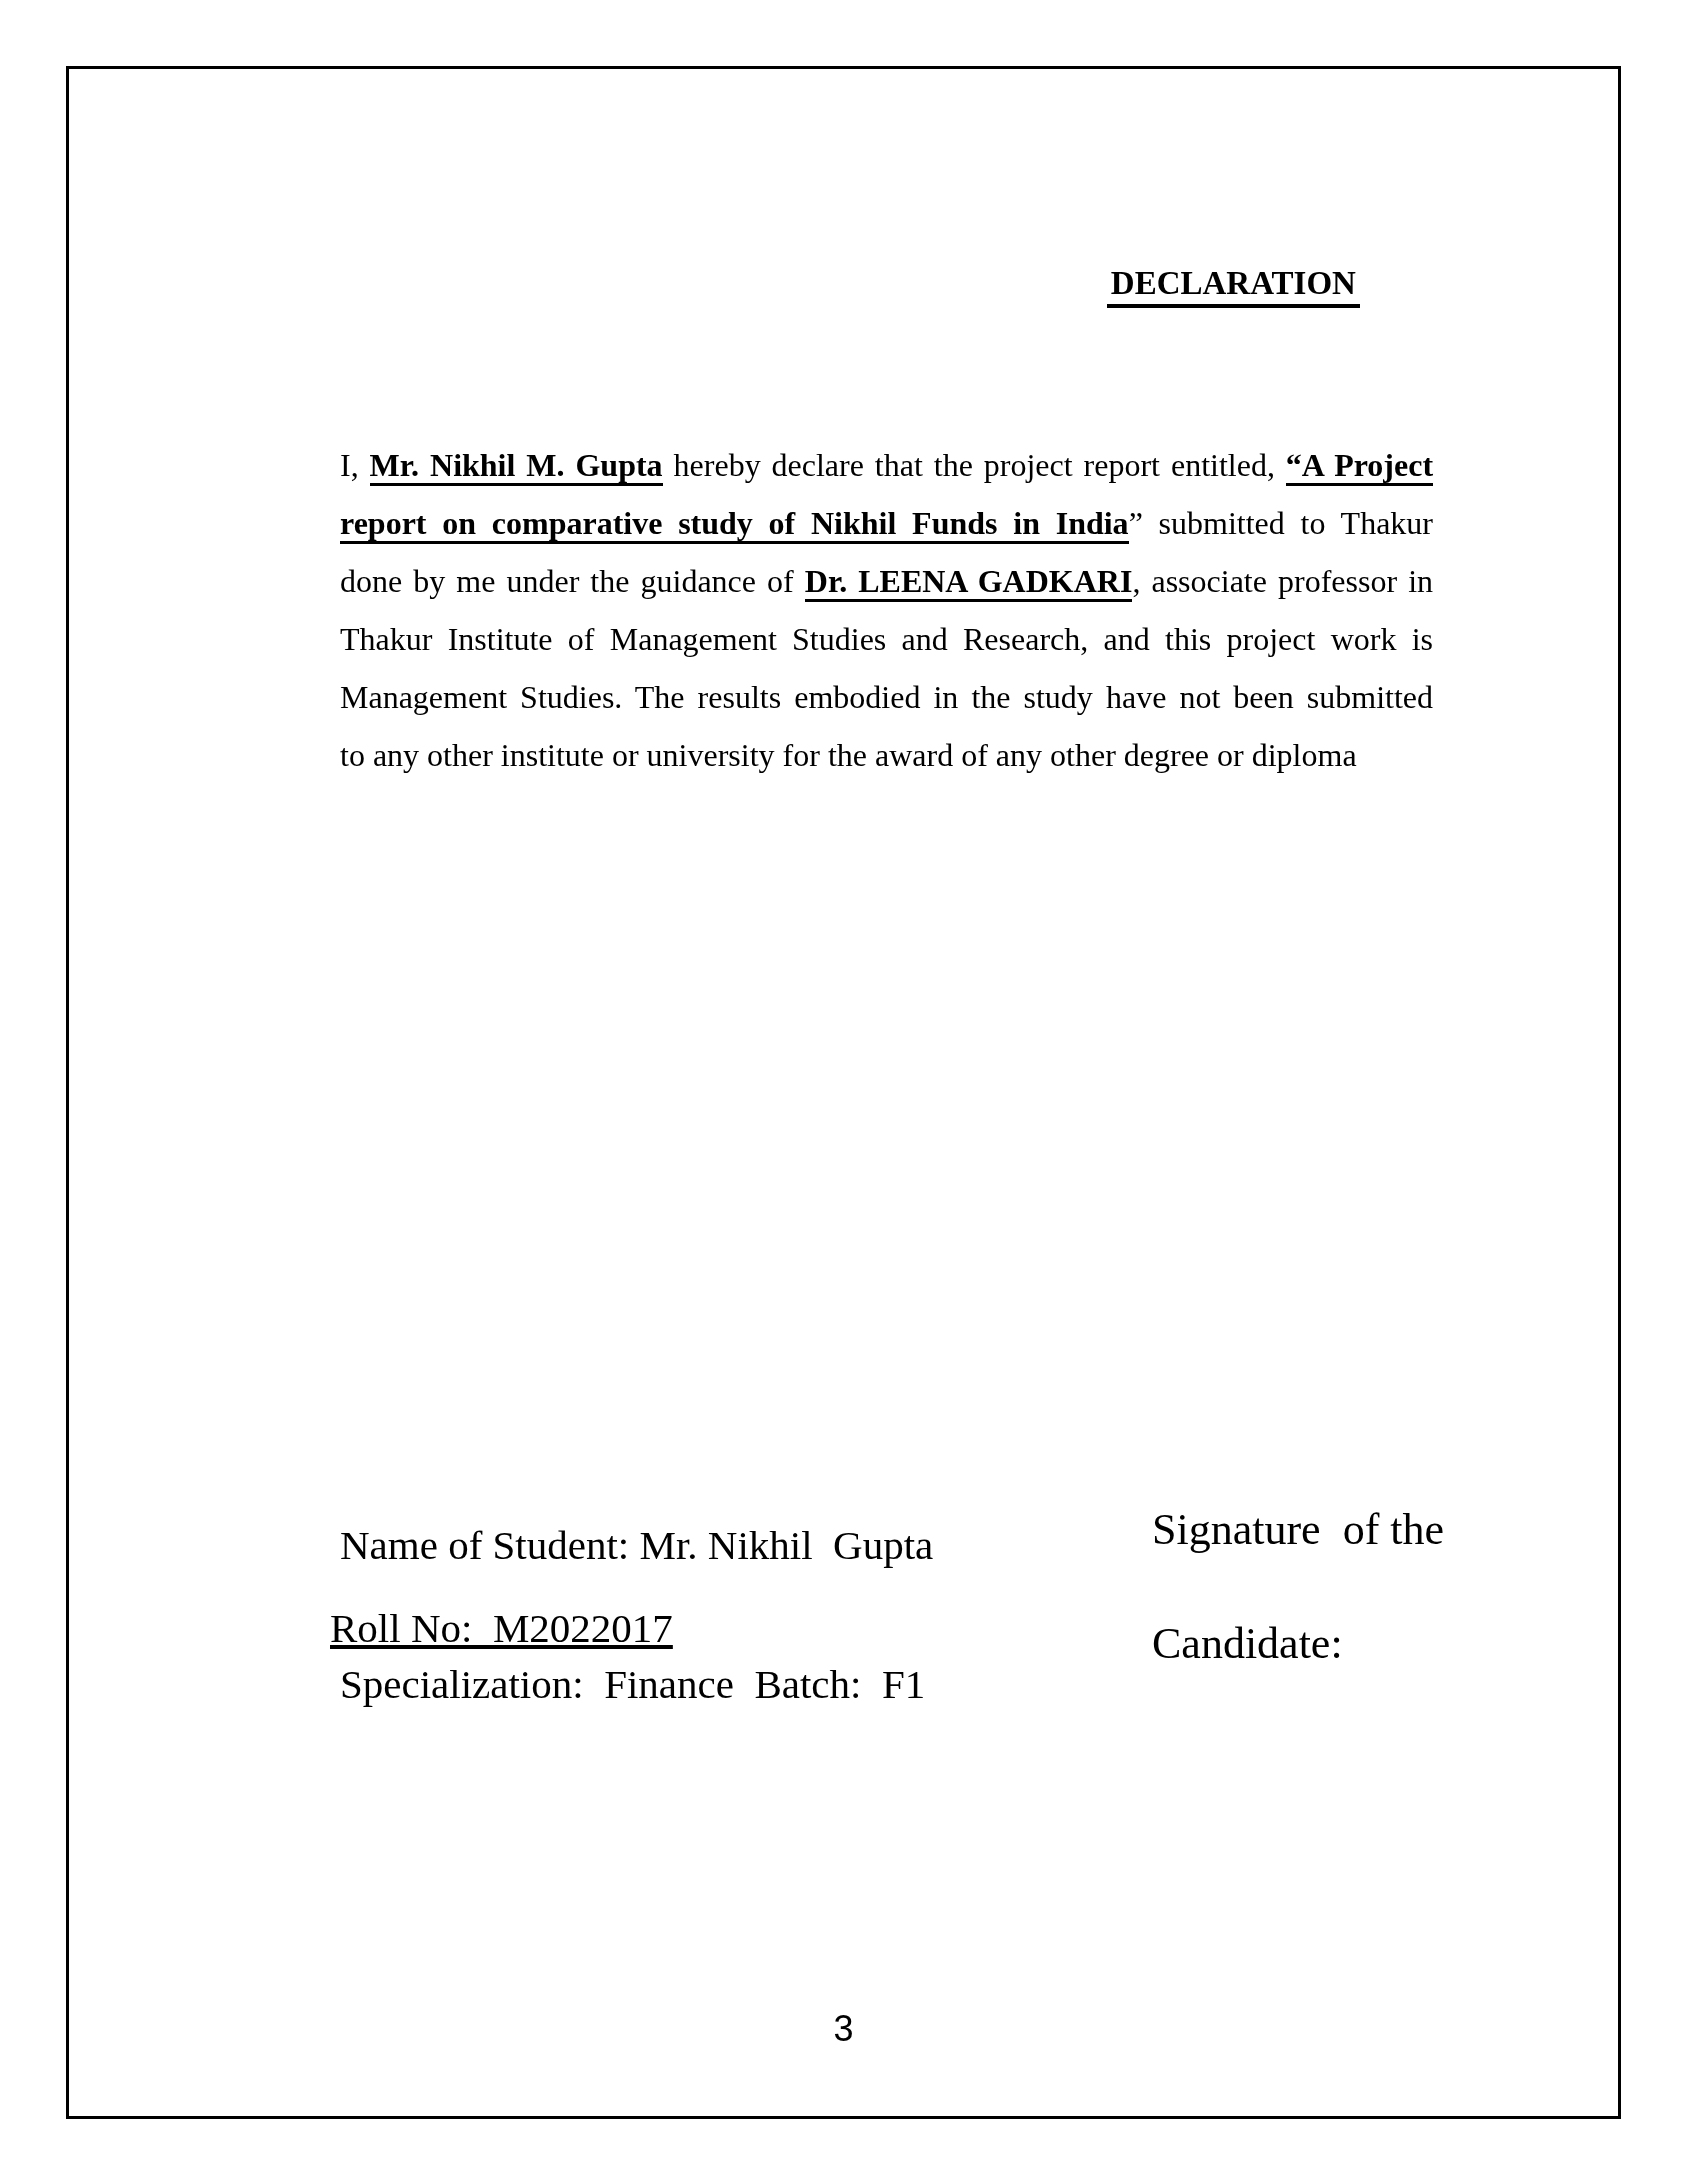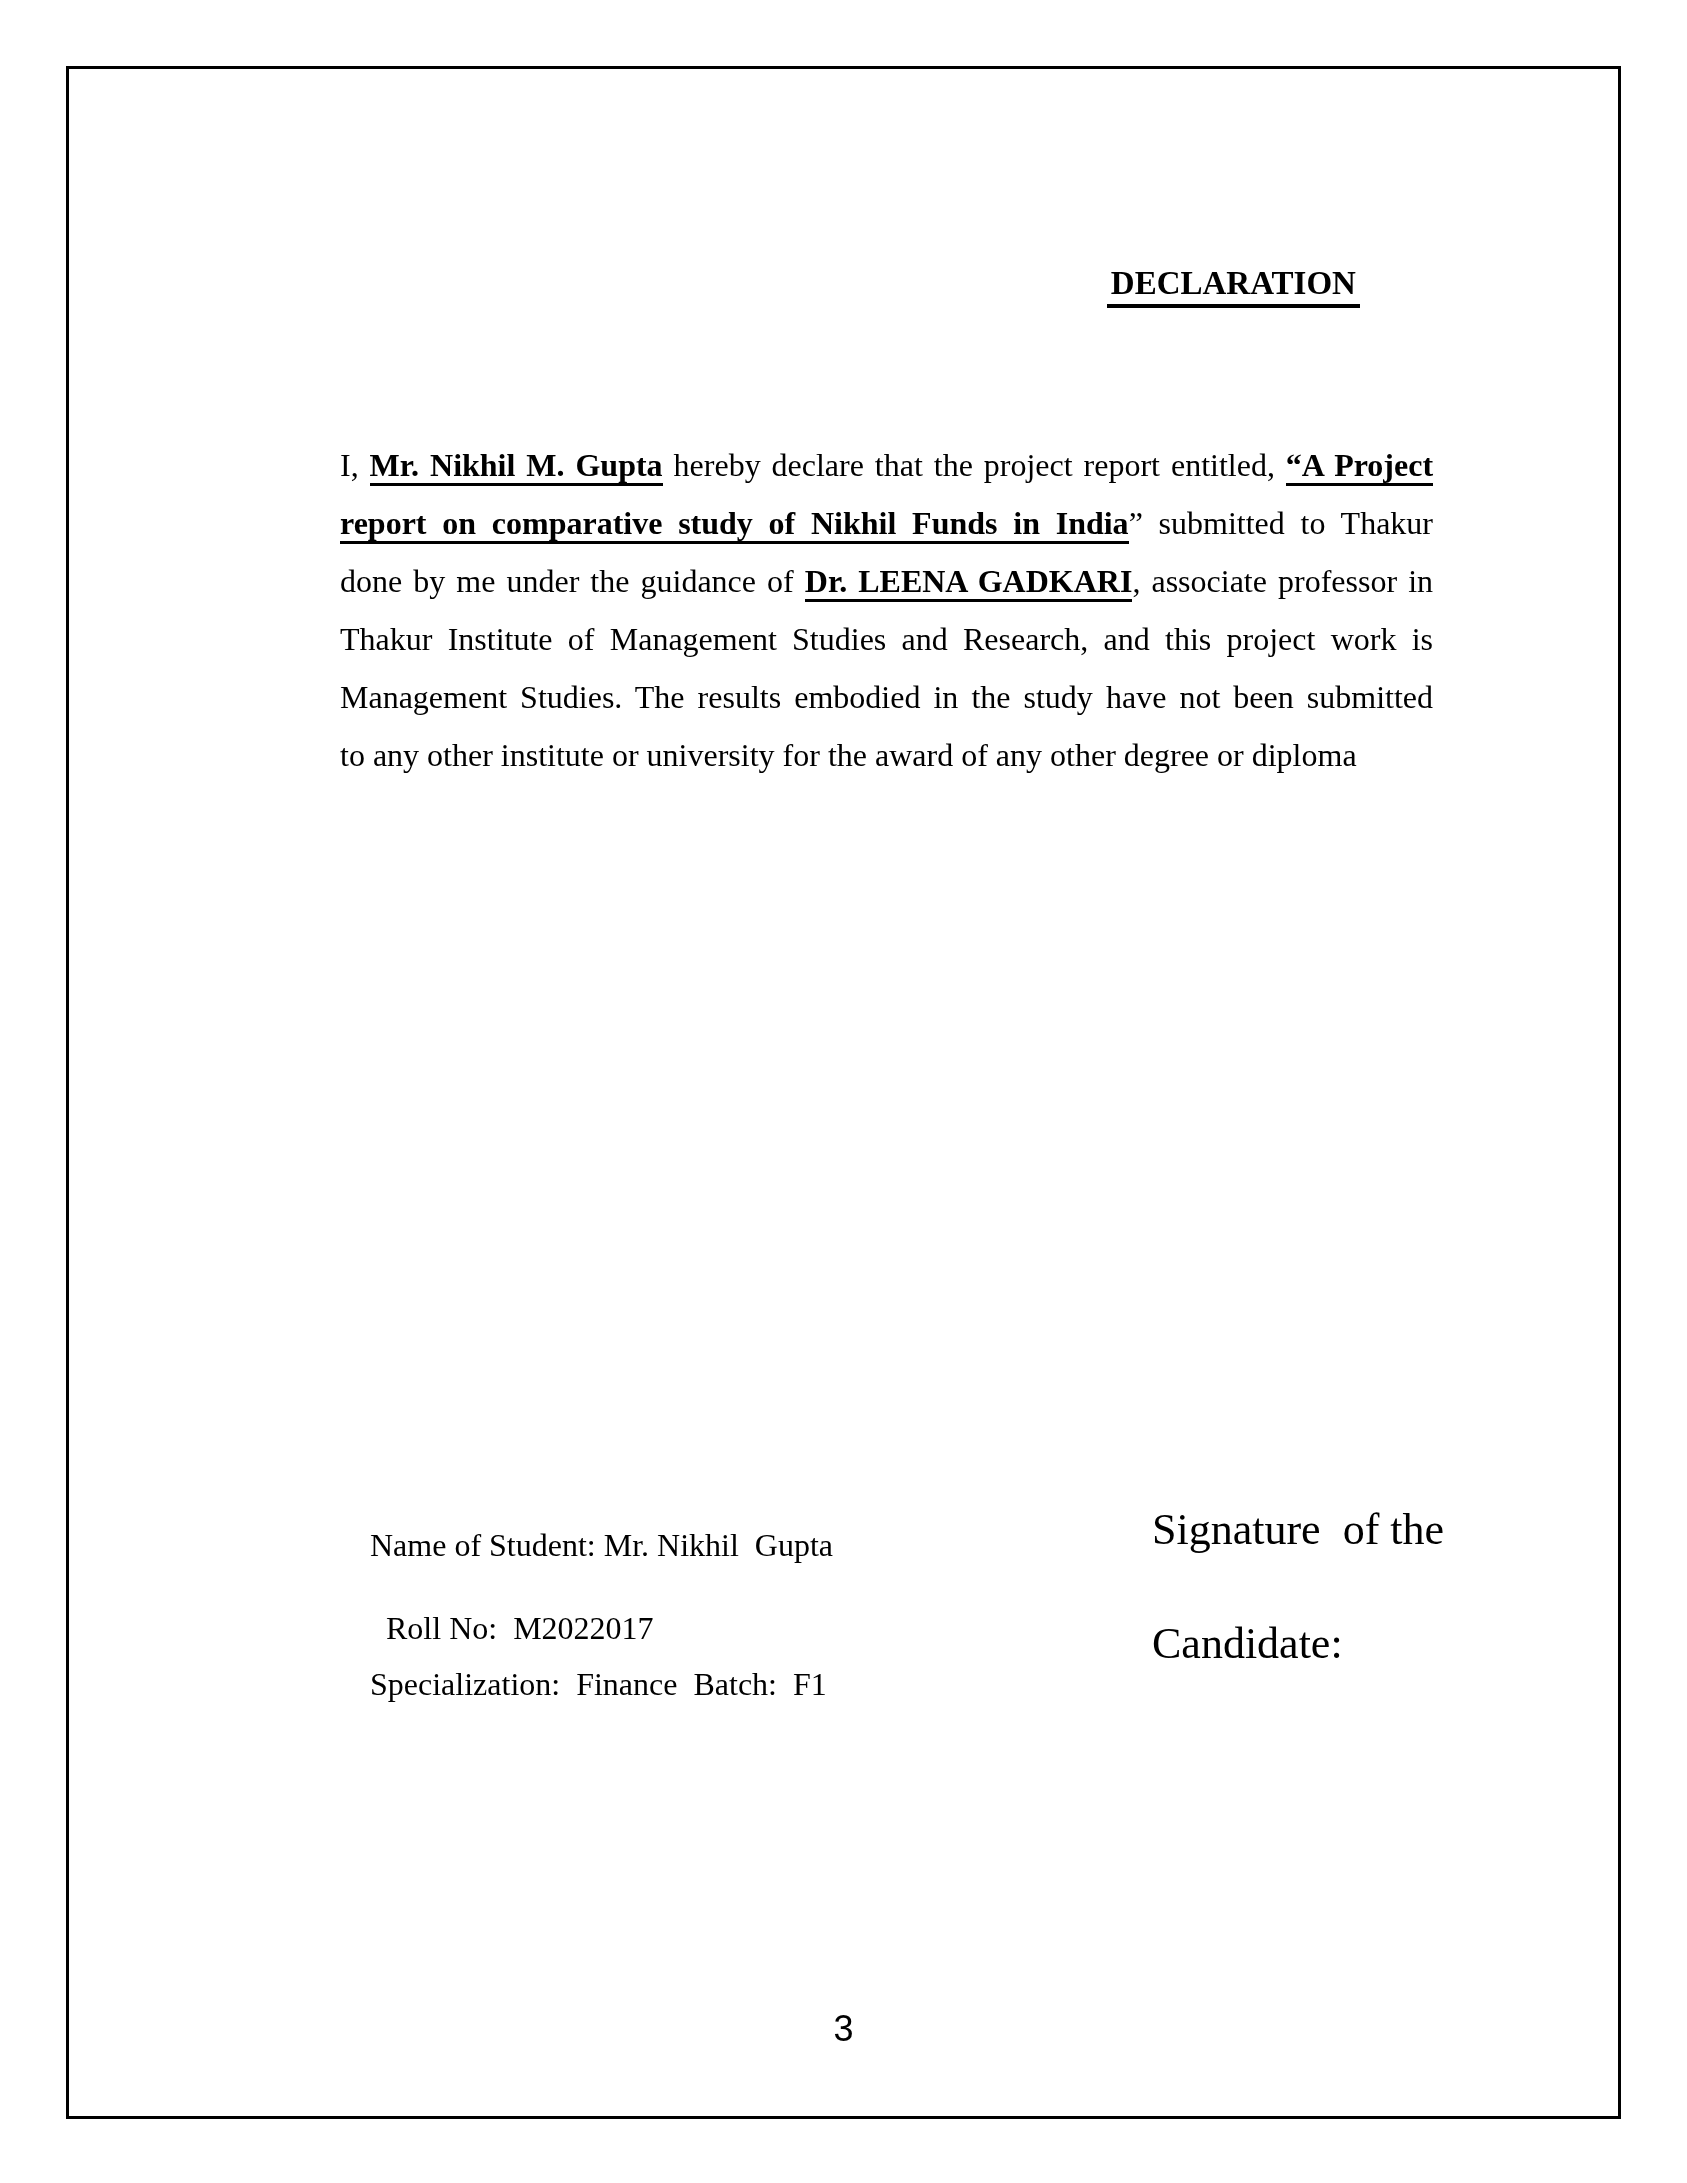--- a/index.html
+++ b/index.html
@@ -60,27 +60,26 @@
   .sig-block {
     position: absolute;
     left: 1152px;
     top: 1435px;
     font-size: 44px;
     line-height: 38px;
     white-space: pre;
   }
   .student-line {
     position: absolute;
-    font-size: 32px;
+    font-size: 41px;
     line-height: 36px;
     white-space: pre;
-    margin-left: 30px;
   }
   #student-name { left: 340px; top: 1527px; }
-  #roll-number  { left: 356px; top: 1610px; }
+  #roll-number  { left: 330px; top: 1610px; text-decoration: underline; }
   #specialization { left: 340px; top: 1666px; }
   .page-num {
     position: absolute;
     left: 66px;
     top: 2010px;
     width: 1555px;
     text-align: center;
     font-family: "Liberation Sans", "DejaVu Sans", sans-serif;
     font-size: 36px;
     line-height: 38px;

